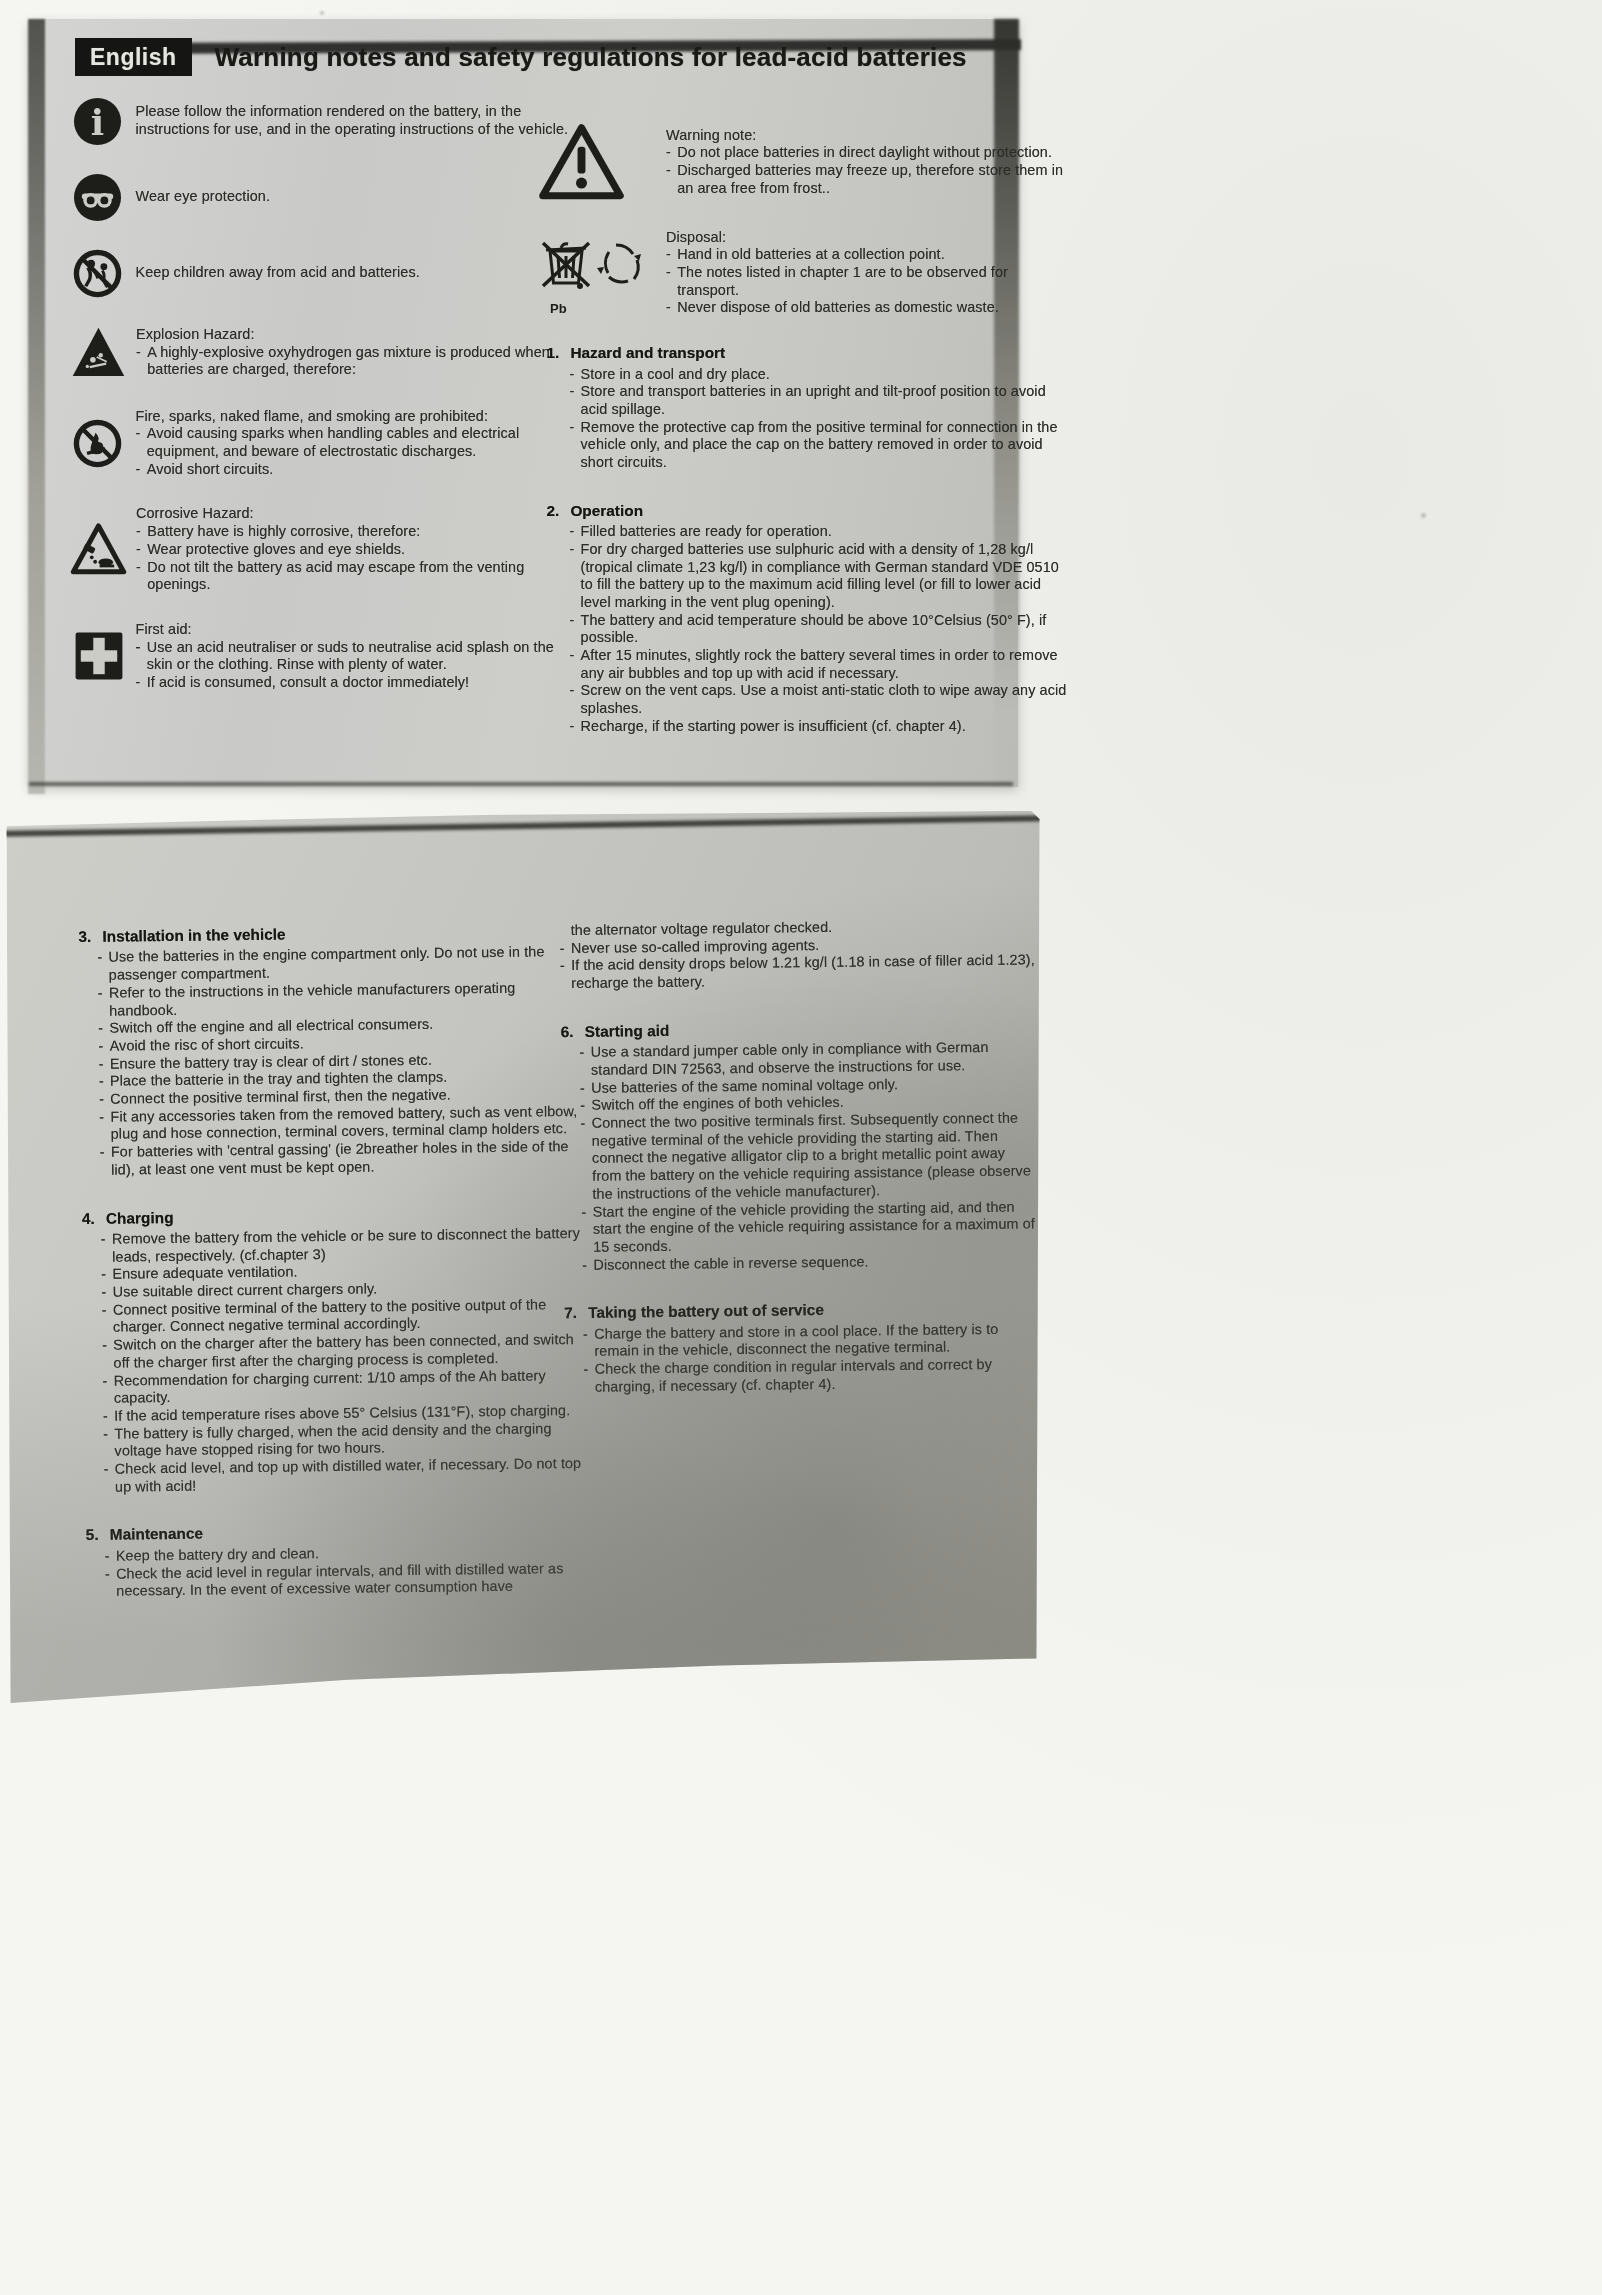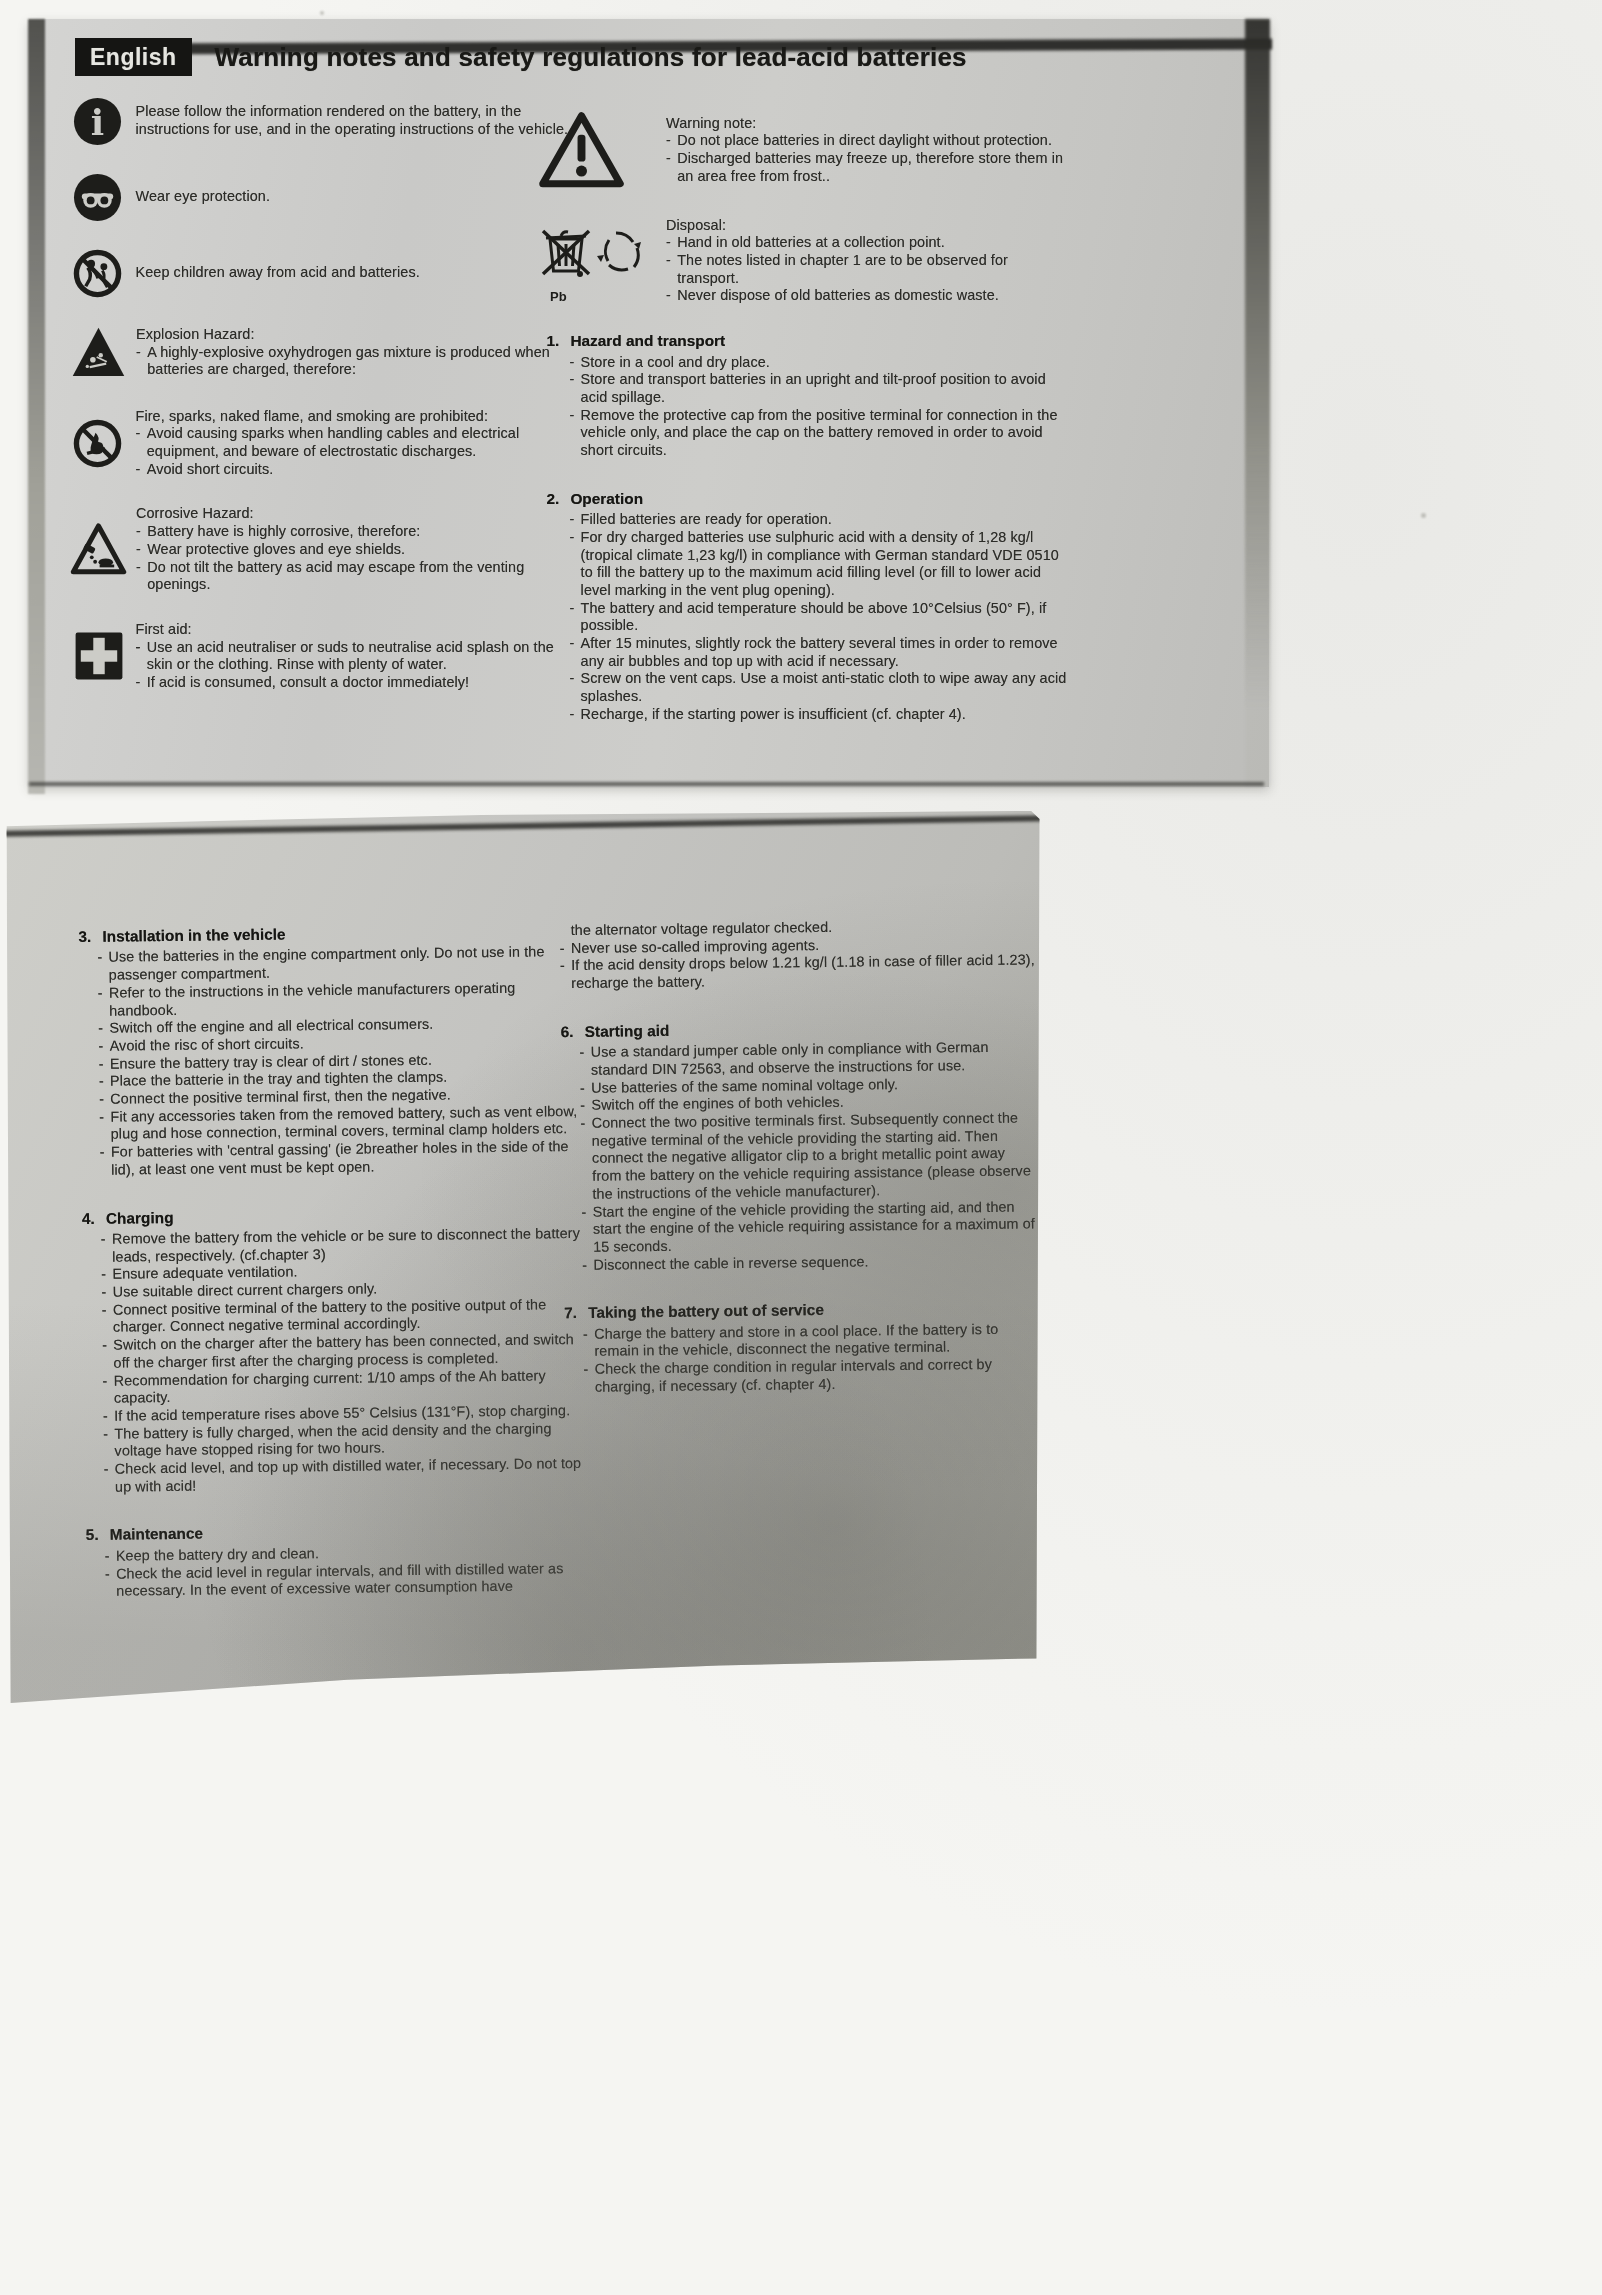--- a/index.html
+++ b/index.html
@@ -6,41 +6,41 @@
   body{
     width:1602px;height:2295px;position:relative;overflow:hidden;
     background:
       radial-gradient(ellipse at 85% 20%, rgba(225,225,222,.6), transparent 60%),
       #f5f5f2;
     font-family:"Liberation Sans", sans-serif;
   }
   .page{position:absolute;}
   
   #page1{
-    left:29px;top:18.6px;width:1240px;height:768px;
+    left:29px;top:18.6px;width:989px;height:768px;
     background:linear-gradient(100deg,#d4d4d2 0%,#c9c9c7 30%,#cdcdca 55%,#c5c5c2 80%,#bdbdba 100%);
     box-shadow:0 3.7px 10.2px rgba(60,60,55,.25);
   }
   #page1 .edge-top{position:absolute;left:123px;right:-2.8px;top:22.4px;height:11.2px;
     background:#1b1b19;filter:blur(1.4px);transform:rotate(-.25deg);opacity:.88;}
   #page1 .edge-left{position:absolute;left:-0.9px;top:0;width:17px;height:101%;
     background:linear-gradient(to bottom,#3c3c38 0%,#6b6b66 30%,#98988f 60%,#b3b3ad 100%);
     filter:blur(0.9px);opacity:.85;}
   #page1 .edge-right{position:absolute;right:-0.9px;top:0;width:25px;height:100%;
     background:linear-gradient(to bottom,#262623 0%,#54544e 25%,#8a8a82 55%,rgba(165,165,158,.15) 90%);
     filter:blur(1.4px);opacity:.9;}
   #page1 .edge-bottom{position:absolute;left:0;right:4.7px;bottom:0.9px;height:4.2px;
     background:#2a2a26;filter:blur(1.4px);opacity:.65;}
   .p1-header{position:absolute;left:46px;top:19.6px;display:flex;align-items:center;gap:23px;}
   .lang-box{background:#151513;color:#e6e6e1;font-weight:bold;font-size:23px;
     padding:5.6px 15px;letter-spacing:0.5px;text-shadow:0 0 0.9px rgba(230,230,225,.4);}
   .doc-title{font-weight:bold;font-size:26px;color:#191916;letter-spacing:0.2px;white-space:nowrap;
     text-shadow:0 0 0.7px rgba(25,25,22,.7);text-align:right;}
   .p1-col-left{position:absolute;left:44px;top:78px;width:496px;}
-  .p1-col-right{position:absolute;left:509px;top:92px;width:533px;}
+  .p1-col-right{position:absolute;left:509px;top:104px;width:533px;}
   
   #page2{
     left:6.5px;top:811px;width:1033px;height:892px;
     background:linear-gradient(115deg,#cecec9 0%,#c4c4c1 40%,#bcbcb8 70%,#a9a9a2 100%);
     clip-path:polygon(0 1.7%,19% 1.15%,46% .45%,99.2% 0,100% .9%,99.7% 95%,69% 95.8%,33% 97.4%,.4% 100%);
     box-shadow:0 3.7px 10.2px rgba(60,60,55,.25);
   }
   #page2 .edge-top{position:absolute;left:-3.7px;right:-3.7px;top:12px;height:6px;
     background:#21211e;filter:blur(1.4px);transform:rotate(-.85deg);opacity:.8;}
   #page2 .shade{position:absolute;inset:0;pointer-events:none;background:

